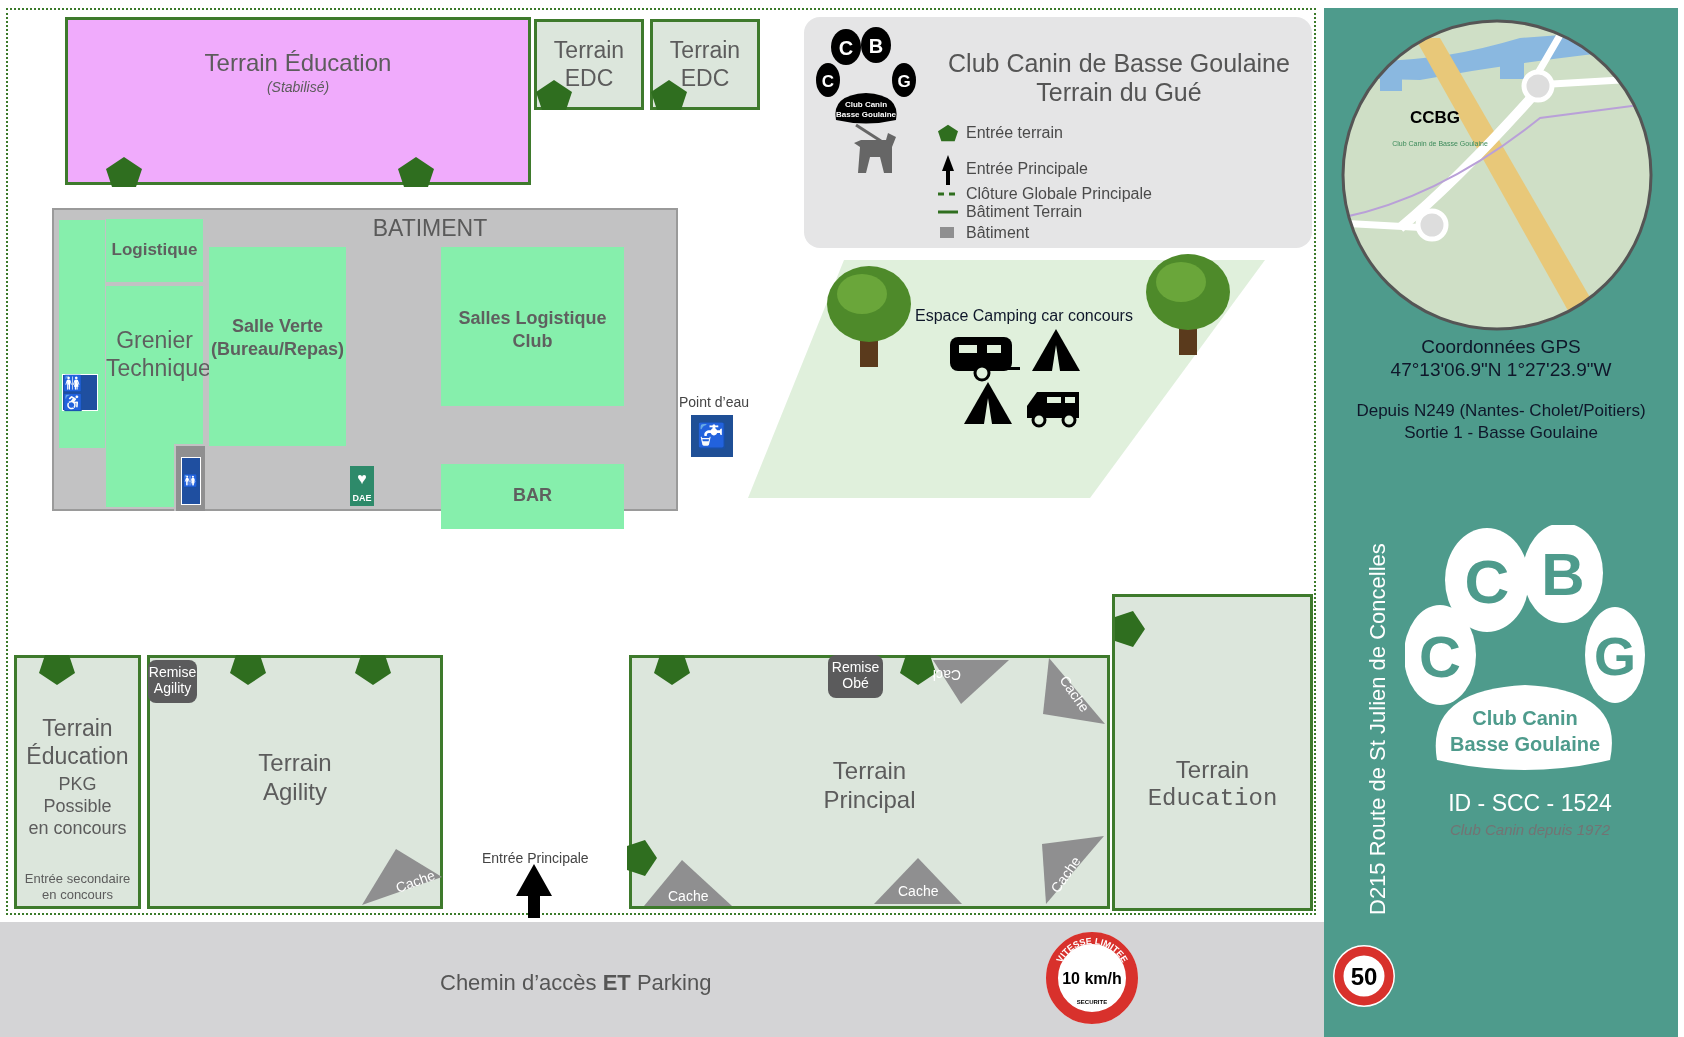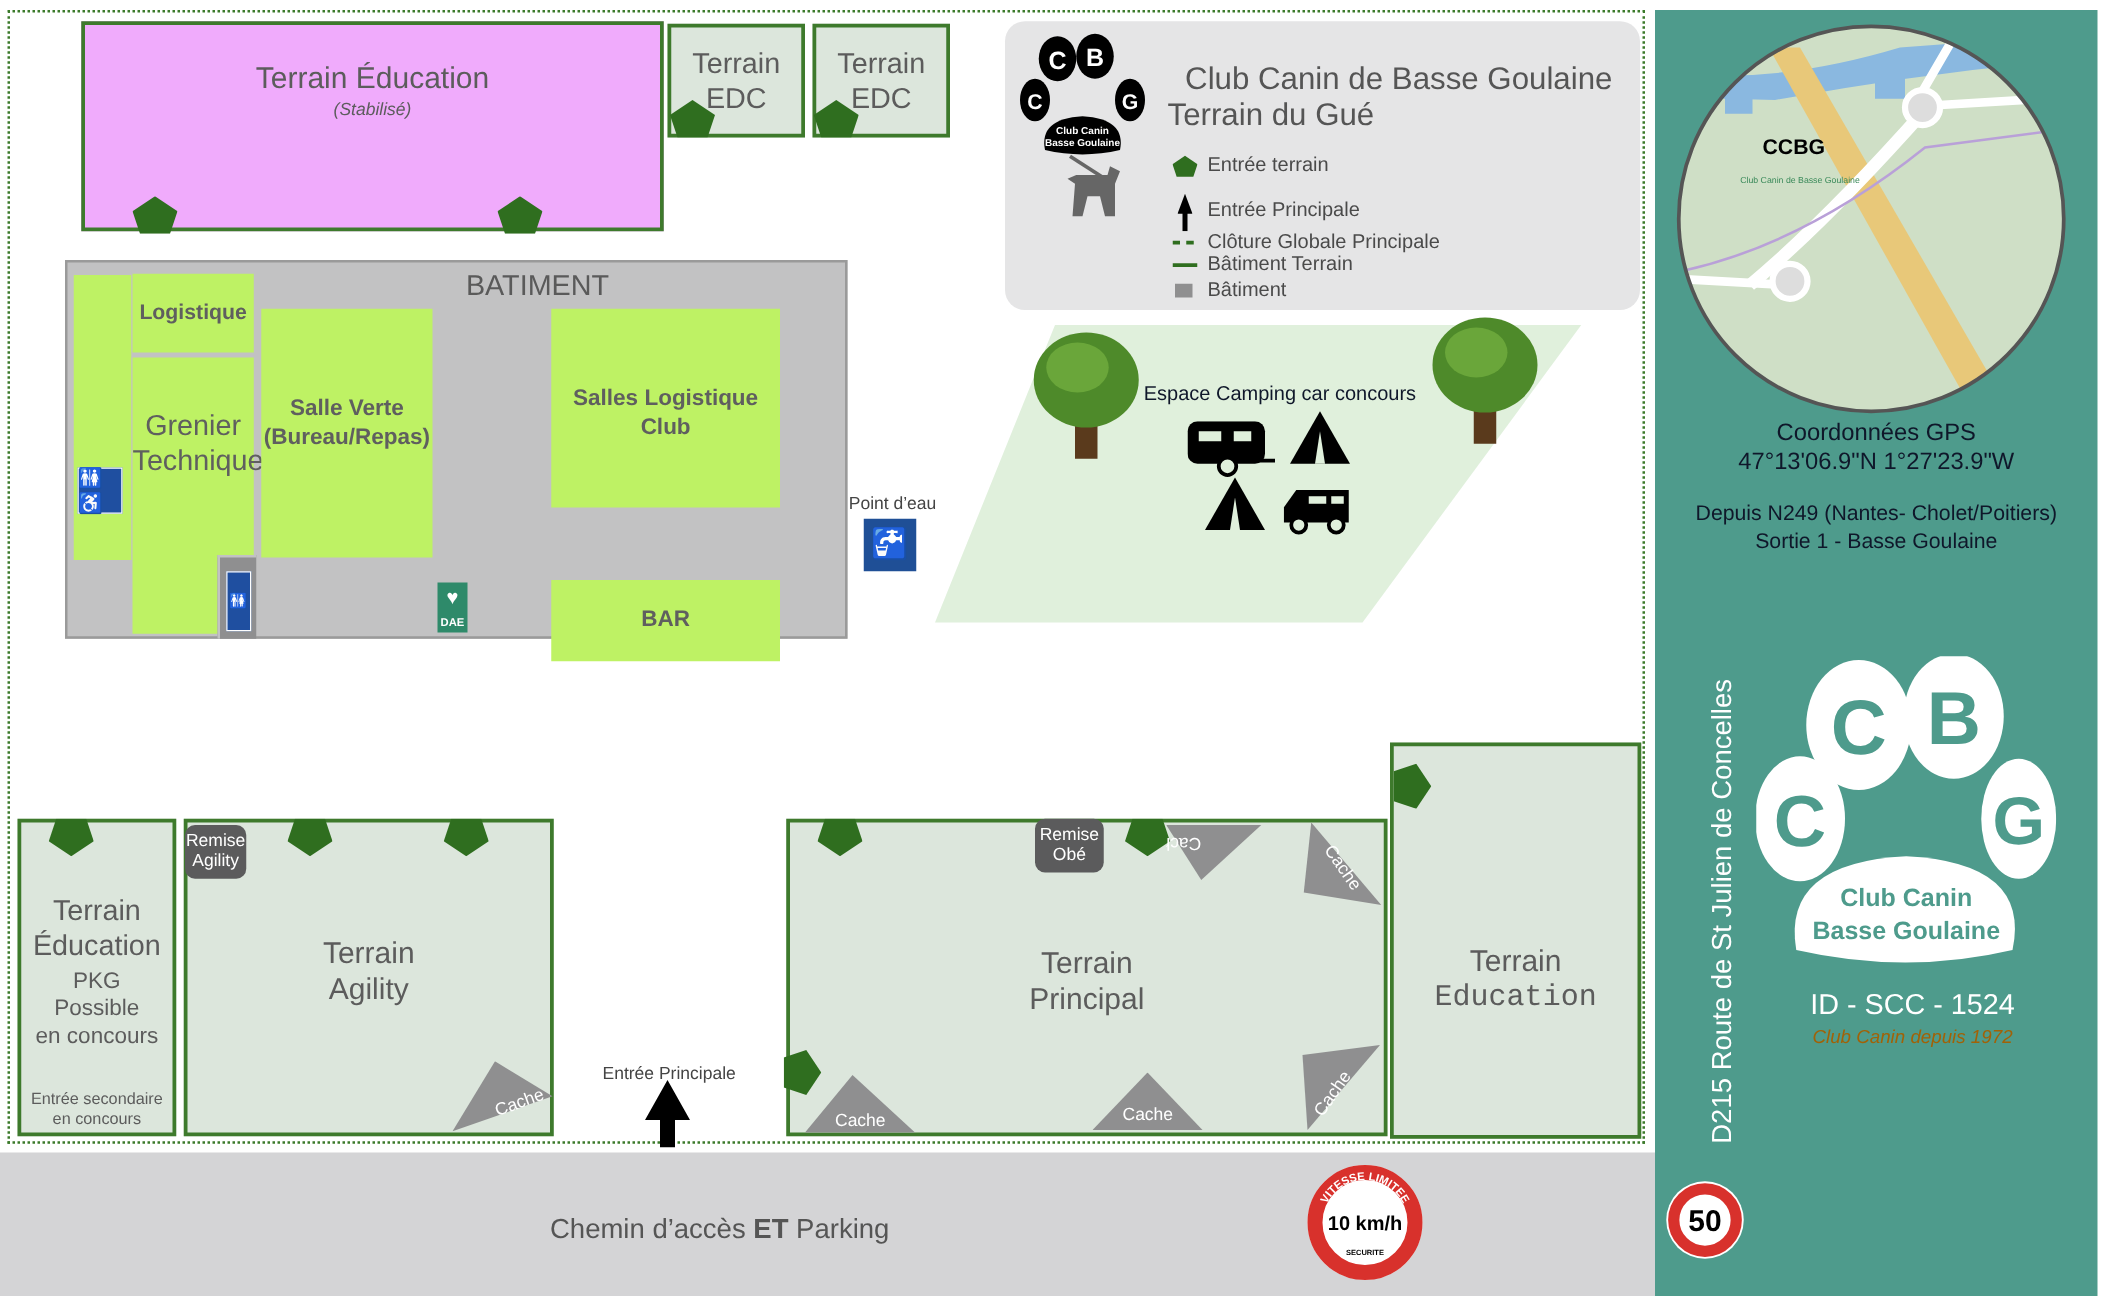--- a/index.html
+++ b/index.html
@@ -4,21 +4,21 @@
 <style>
   html,body{margin:0;padding:0;}
   body{width:1684px;height:1037px;position:relative;overflow:hidden;background:#ffffff;font-family:"Liberation Sans",sans-serif;color:#5a5a5a;}
   .abs{position:absolute;}
   .fence{position:absolute;left:6px;top:8px;width:1310px;height:907px;border:2px dotted #3b7a2a;box-sizing:border-box;}
   .field{position:absolute;background:#dce6dc;border:3px solid #3e7a2c;box-sizing:border-box;}
   .field.grey{background:#f0abfc;}
   .flabel{position:absolute;left:0;right:0;text-align:center;color:#5c5c5c;line-height:1.12;}
   .pent{position:absolute;width:36px;height:30px;}
   .bldg{position:absolute;left:52px;top:208px;width:626px;height:303px;background:#c2c2c3;border:2px solid #9a9a9a;box-sizing:border-box;}
-  .room{position:absolute;background:#bef264;}
+  .room{position:absolute;background:#86efac;}
   .room .rl{position:absolute;left:0;right:0;text-align:center;color:#5f5f5f;font-weight:bold;font-size:18px;line-height:1.3;}
   .wc{position:absolute;background:#1f4fa0;border:1px solid #ffffff;box-sizing:border-box;color:#fff;display:flex;align-items:center;justify-content:center;font-size:16px;}
   .legend{position:absolute;left:804px;top:17px;width:508px;height:231px;background:#e5e5e6;border-radius:16px;}
   .legrow{position:absolute;left:162px;font-size:16px;color:#4a4a4a;}
   .teal{position:absolute;left:1324px;top:8px;width:354px;height:1029px;background:#4e9b8c;}
   .gold{color:#0f172a;text-align:center;position:absolute;left:1324px;width:354px;}
   .road{position:absolute;left:0;top:922px;width:1324px;height:120px;background:#d4d4d6;}
   .remise{position:absolute;background:#5b5b5c;color:#ffffff;border-radius:8px;text-align:center;font-size:14px;line-height:1.15;padding-top:4px;box-sizing:border-box;}
 </style>
 </head>
@@ -62,21 +62,21 @@
     <text x="60" y="28" fill="#fff" font-size="20" font-weight="bold" text-anchor="middle" font-family="Liberation Sans, sans-serif">B</text>
     <text x="12" y="62" fill="#fff" font-size="17" font-weight="bold" text-anchor="middle" font-family="Liberation Sans, sans-serif">C</text>
     <text x="88" y="62" fill="#fff" font-size="17" font-weight="bold" text-anchor="middle" font-family="Liberation Sans, sans-serif">G</text>
     <path d="M20,95 Q15,70 50,68 Q85,70 80,95 Q50,102 20,95Z" fill="#000"></path>
     <text x="50" y="82" fill="#fff" font-size="8" font-weight="bold" text-anchor="middle" font-family="Liberation Sans, sans-serif">Club Canin</text>
     <text x="50" y="92" fill="#fff" font-size="8" font-weight="bold" text-anchor="middle" font-family="Liberation Sans, sans-serif">Basse Goulaine</text>
     <line x1="40" y1="100" x2="68" y2="118" stroke="#666" stroke-width="3"></line>
     <path d="M45,115 L70,115 L72,108 L80,112 L76,122 L76,148 L68,148 L64,132 L54,132 L50,148 L42,148 L44,122 L38,118Z" fill="#666"></path>
   </svg>
   <div class="abs" style="left:130px;width:370px;top:32px;text-align:center;font-size:25px;color:#555;">Club Canin de Basse Goulaine</div>
-  <div class="abs" style="left:130px;width:370px;top:61px;text-align:left;font-size:25px;color:#555;">Terrain du Gué</div>
+  <div class="abs" style="left:130px;width:370px;top:61px;text-align:center;font-size:25px;color:#555;">Terrain du Gué</div>
   <svg class="abs" style="left:134px;top:107px;" width="20" height="18" viewBox="0 0 36 30">
       <polygon points="18,0 36,12 30,30 6,30 0,12" fill="#2f6e1f"></polygon>
     </svg>
   <div class="legrow" style="top:107px;">Entrée terrain</div>
   <svg class="abs" style="left:138px;top:138px;" width="12" height="30" viewBox="0 0 12 30">
       <polygon points="6,0 12,16 8,16 8,30 4,30 4,16 0,16" fill="#000"></polygon>
     </svg>
   <div class="legrow" style="top:143px;">Entrée Principale</div>
   <svg class="abs" style="left:134px;top:175px;" width="20" height="4">
       <line x1="0" y1="2" x2="20" y2="2" stroke="#2f6e1f" stroke-width="3" stroke-dasharray="6,5"></line>
@@ -296,19 +296,19 @@
     <ellipse cx="210" cy="130" rx="30" ry="48" fill="#fff"></ellipse>
   <path d="M32,235 Q20,165 120,160 Q220,165 205,235 Q120,255 32,235Z" fill="#fff"></path>
   <text x="82" y="78" font-size="62" font-weight="bold" fill="#4e9b8c" text-anchor="middle" font-family="Liberation Sans, sans-serif">C</text>
   <text x="158" y="70" font-size="60" font-weight="bold" fill="#4e9b8c" text-anchor="middle" font-family="Liberation Sans, sans-serif">B</text>
   <text x="35" y="152" font-size="58" font-weight="bold" fill="#4e9b8c" text-anchor="middle" font-family="Liberation Sans, sans-serif">C</text>
   <text x="210" y="150" font-size="54" font-weight="bold" fill="#4e9b8c" text-anchor="middle" font-family="Liberation Sans, sans-serif">G</text>
   <text x="120" y="200" font-size="20" font-weight="bold" fill="#4e9b8c" text-anchor="middle" font-family="Liberation Sans, sans-serif">Club Canin</text>
   <text x="120" y="226" font-size="20" font-weight="bold" fill="#4e9b8c" text-anchor="middle" font-family="Liberation Sans, sans-serif">Basse Goulaine</text>
 </svg>
 <div class="abs" style="left:1400px;width:260px;top:790px;text-align:center;font-size:23px;color:#fff;">ID - SCC - 1524</div>
-<div class="abs" style="left:1400px;width:260px;top:821px;text-align:center;font-size:15px;font-style:italic;color:#a16207;">Club Canin depuis 1972</div>
+<div class="abs" style="left:1400px;width:260px;top:821px;text-align:center;font-size:15px;font-style:italic;color:#737373;">Club Canin depuis 1972</div>
 
 <svg class="abs" style="left:1332px;top:944px;" width="64" height="64" viewBox="0 0 64 64">
   <circle cx="32" cy="32" r="31" fill="#fff"></circle>
     <circle cx="32" cy="32" r="25" fill="none" stroke="#d8312c" stroke-width="9"></circle>
   <text x="32" y="41" font-size="24" font-weight="bold" fill="#000" text-anchor="middle" font-family="Liberation Sans, sans-serif">50</text>
 </svg>
 
 </body></html>

